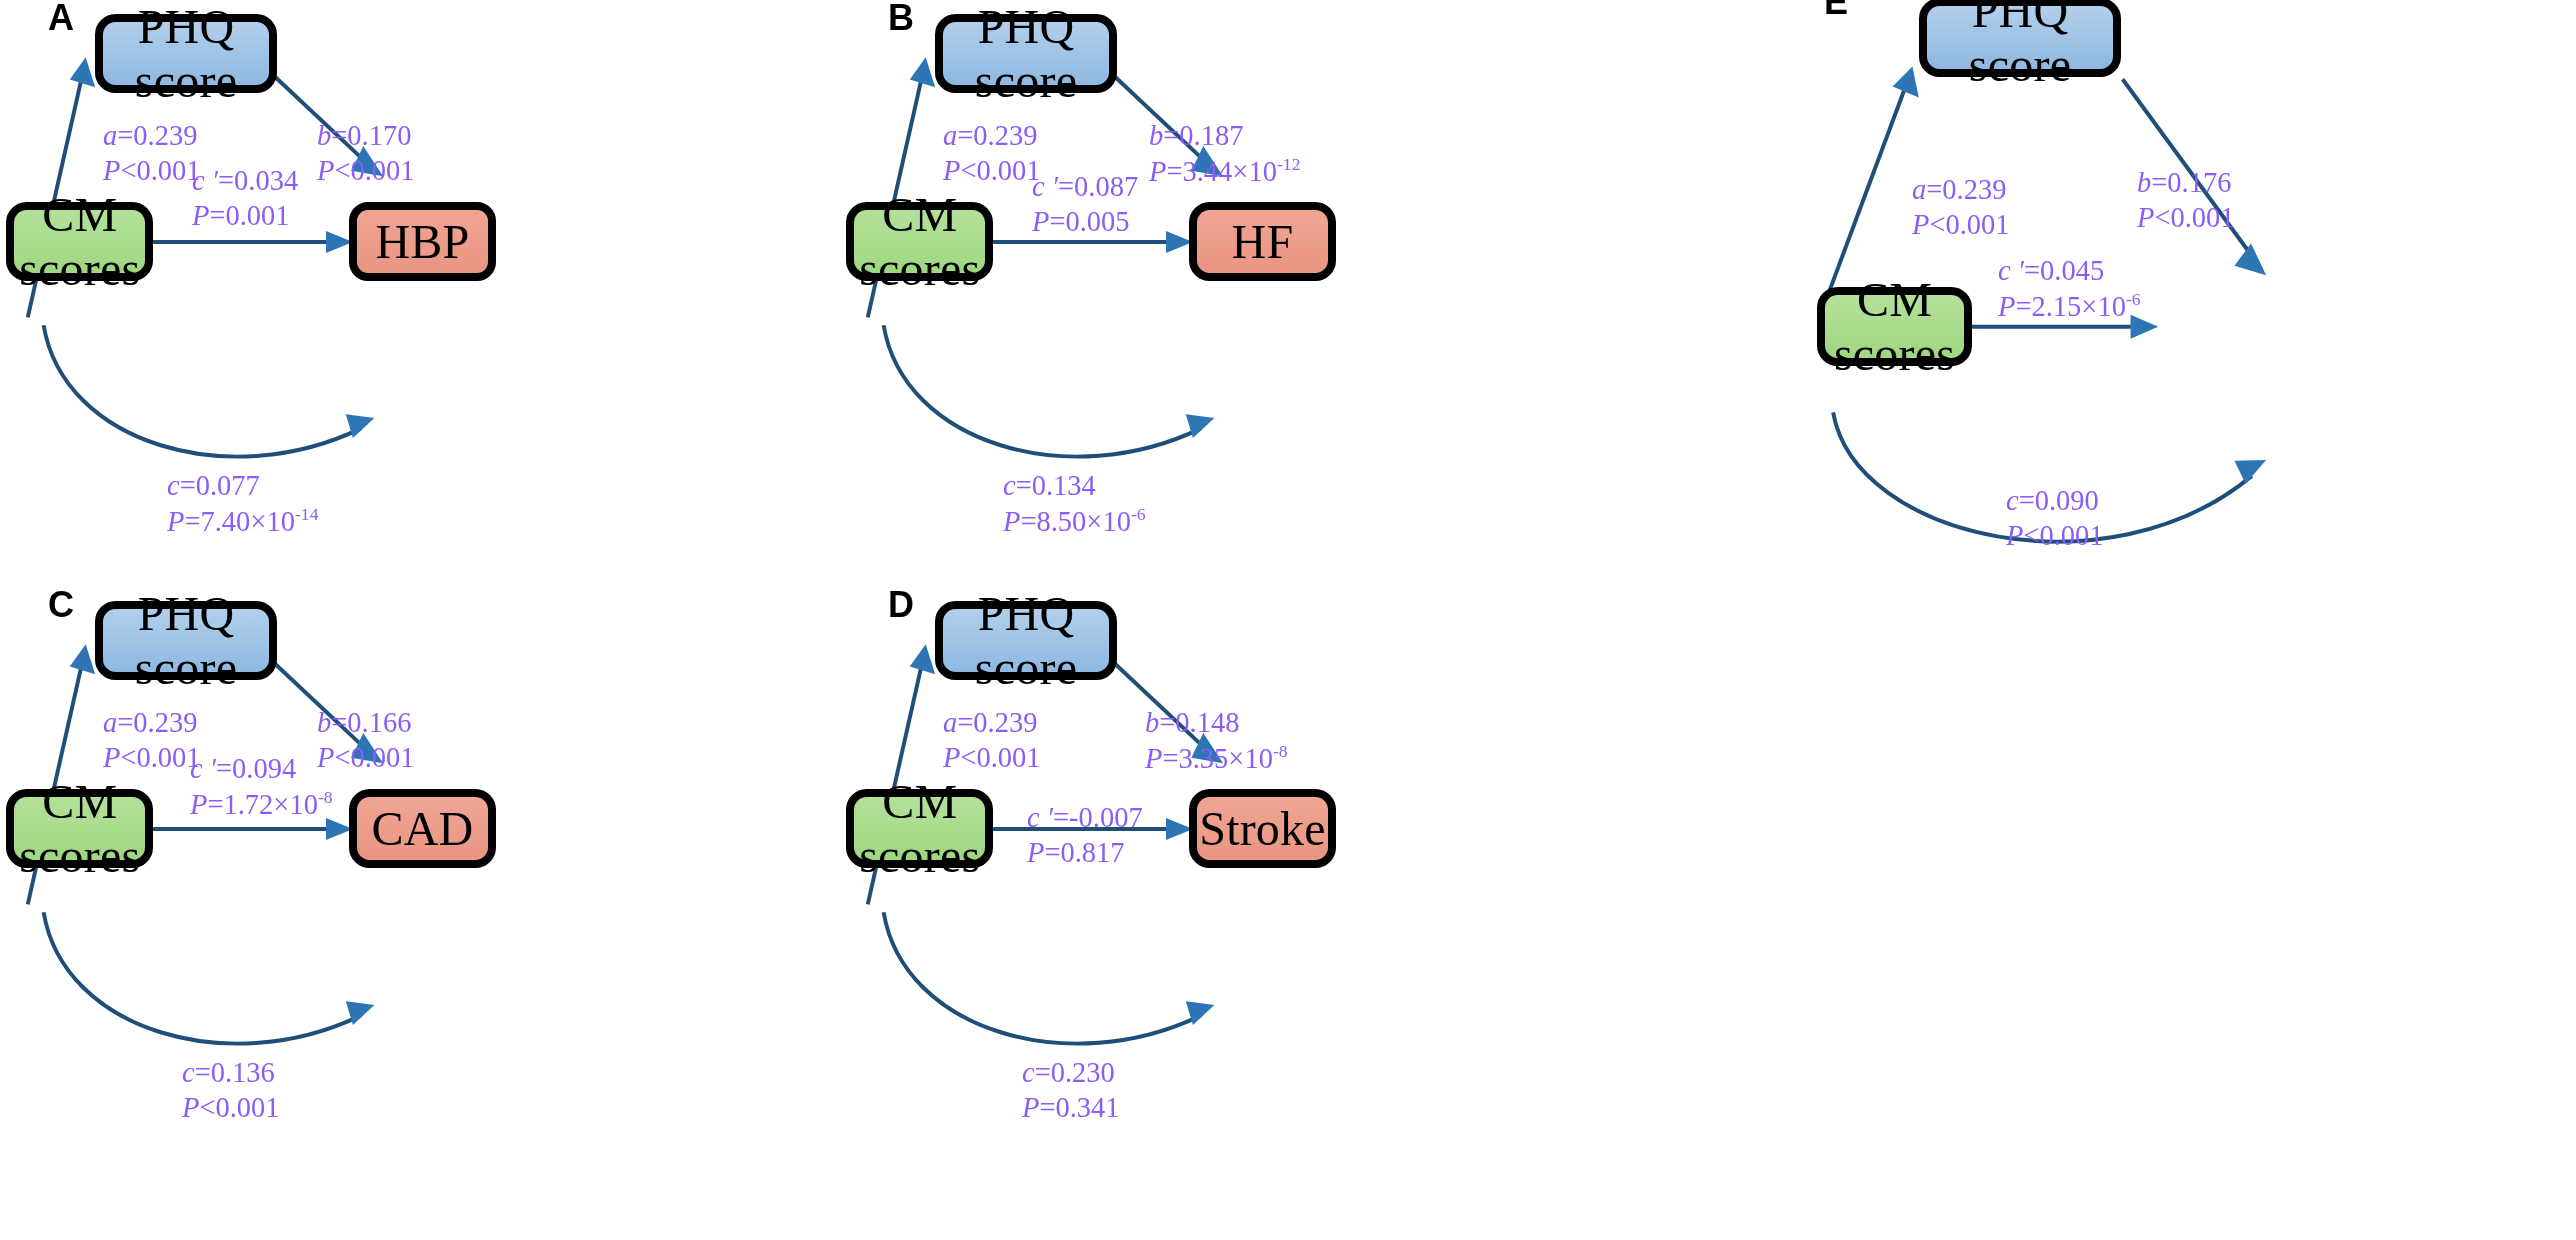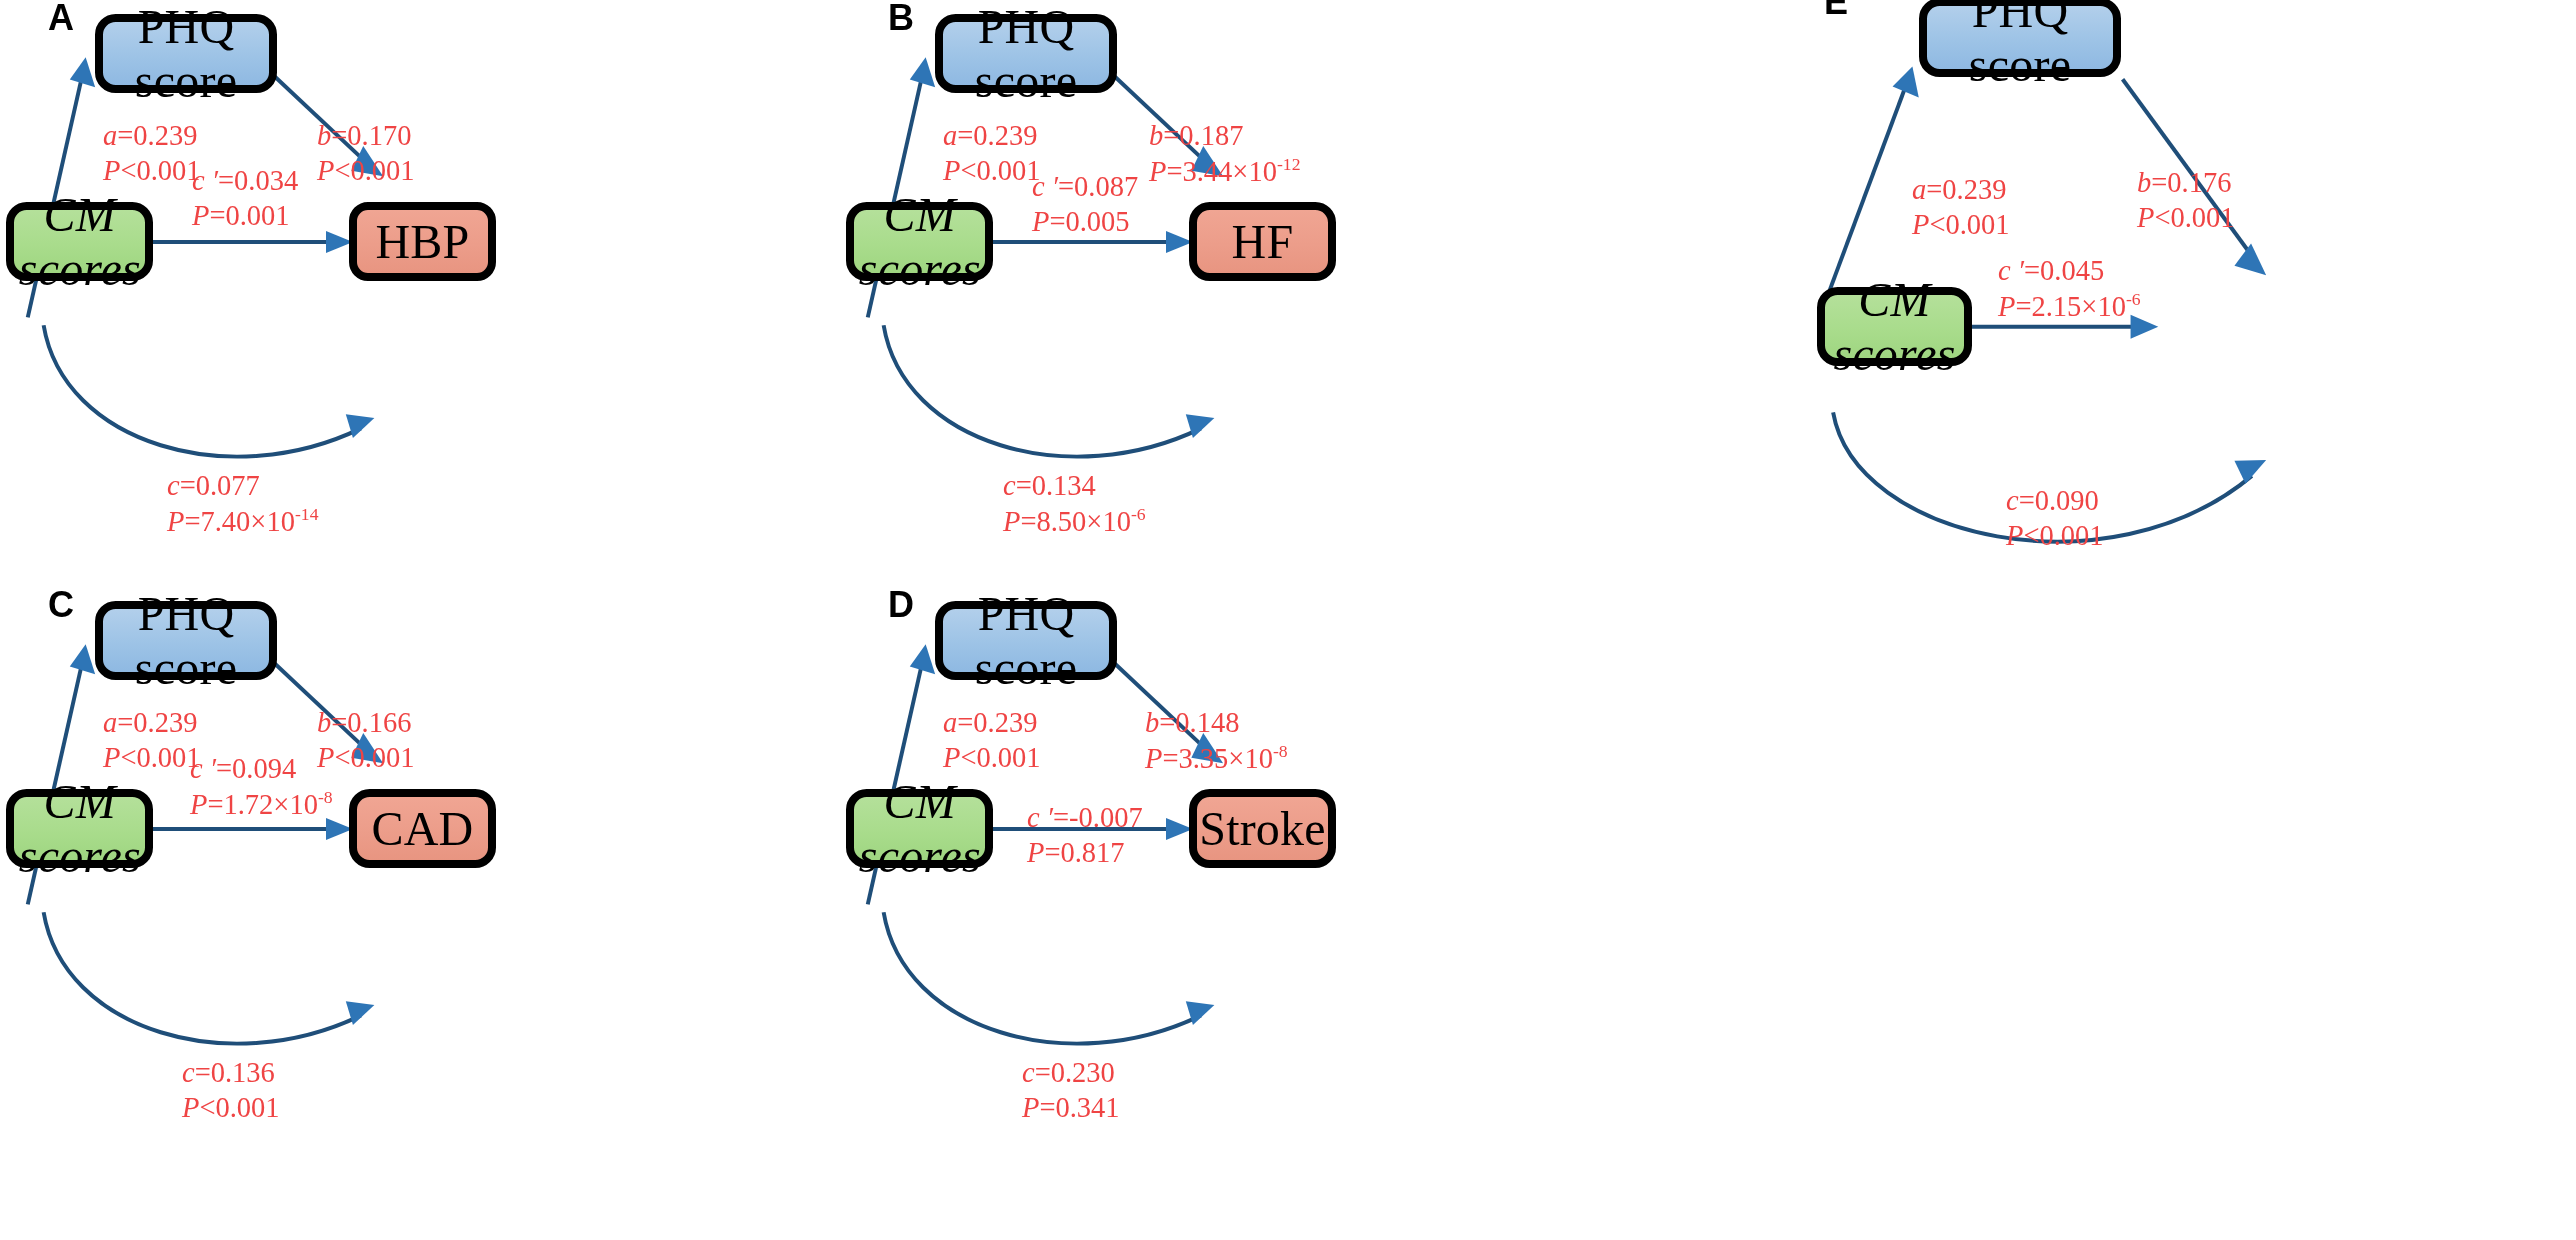--- a/index.html
+++ b/index.html
@@ -46,21 +46,20 @@
     font-size: 48px;
     color: #000000;
     line-height: 1.12;
     letter-spacing: 0.2px;
   }
   .node-mediator {
     background: linear-gradient(180deg, #b2cfeb 0%, #9dc3e6 55%, #8fb9e2 100%);
   }
   .node-exposure {
     background: linear-gradient(180deg, #b4e09a 0%, #a9dc8c 55%, #9fd681 100%);
-    font-style: italic;
   }
   .node-outcome {
     background: linear-gradient(180deg, #f0a593 0%, #ec9d8a 55%, #e89581 100%);
   }
 
   
   .edges {
     position: absolute;
     left: 0;
     top: 0;
@@ -75,21 +74,21 @@
   }
   .edge-head {
     fill: #2e75b6;
   }
 
   
   .edge-label {
     position: absolute;
     font-family: "Liberation Serif", serif;
     font-size: 28.5px;
-    color: #ef4444;
+    color: #8b5cf6;
     line-height: 1.22;
     white-space: nowrap;
   }
   .edge-label .ln { display: block; }
   .coef { font-style: italic; }
   .pv   { font-style: italic; }
   sup   { font-size: 0.62em; vertical-align: super; font-style: normal; }
 
   
   #panel-a { left: 0px;    top: 0px;   }

